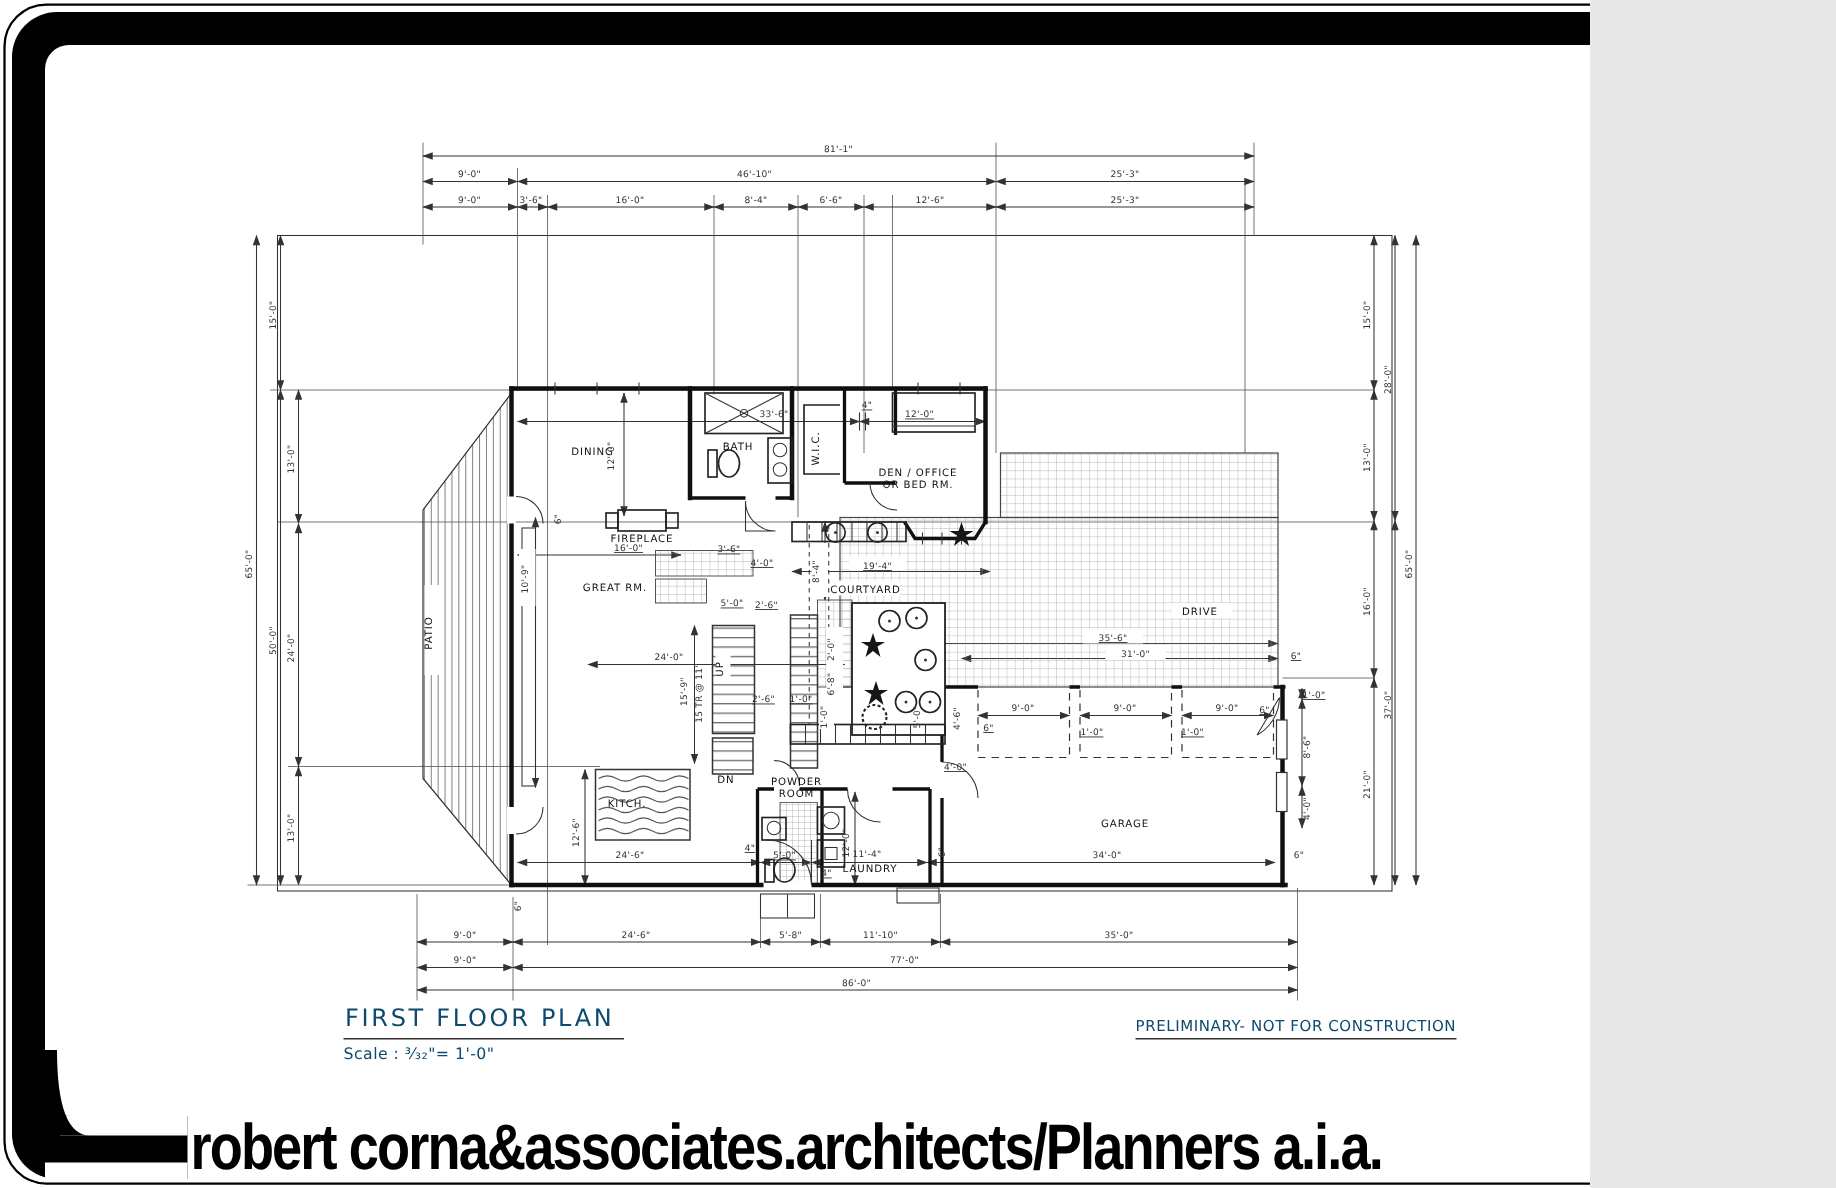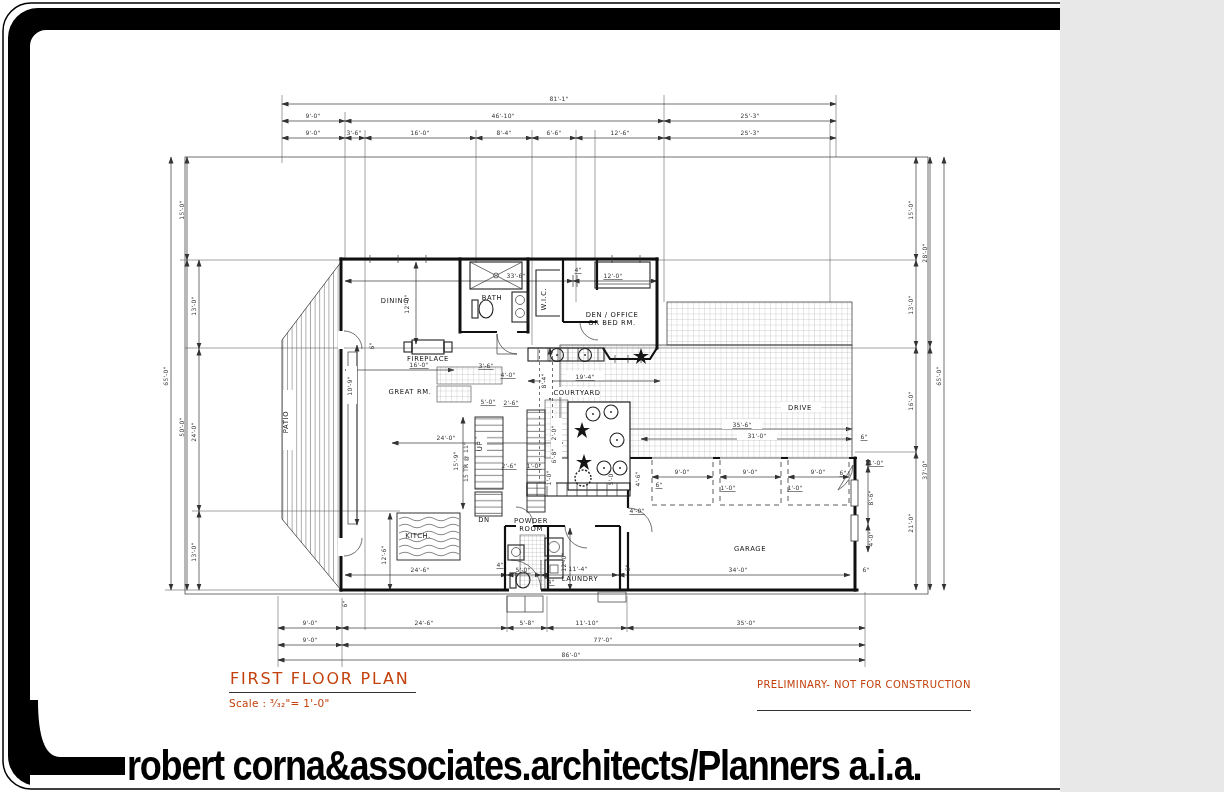--- a/index.html
+++ b/index.html
@@ -15,26 +15,26 @@
   .dl {stroke:#333;stroke-width:.7;fill:none;marker-start:url(#as);marker-end:url(#ae);}
   .dsh{stroke:#333;stroke-width:.8;fill:none;stroke-dasharray:5,4;}
   .dsh2{stroke:#333;stroke-width:.7;fill:none;stroke-dasharray:3,3;}
   text{fill:#333;}
   .dim{font-size:6px;text-anchor:middle;letter-spacing:.2px;}
   .rm {font-size:6.8px;fill:#111;text-anchor:middle;letter-spacing:.6px;}
   .u  {text-decoration:underline;}
   .tb {font-size:5px;font-weight:bold;fill:#000;text-anchor:middle;letter-spacing:.2px;}
   .wbg{fill:#fff;stroke:none;}
   
-  .ol{position:absolute;color:#c2410c;white-space:nowrap;}
+  .ol{position:absolute;color:#0c4a6e;white-space:nowrap;}
   #plan-title{left:229px;top:669px;font-size:16px;letter-spacing:1.8px;
               border-bottom:1.4px solid #333;padding:0 6px 4px 1px;}
   #scale-note{left:229px;top:697px;font-size:10.5px;letter-spacing:.3px;}
   #disclaimer{left:757px;top:679px;font-size:10px;letter-spacing:.4px;
-              border-bottom:1px solid #333;padding-bottom:20px;}
+              border-bottom:1px solid #333;padding-bottom:2px;}
   #firm-banner{left:127px;top:741px;font-size:43px;font-weight:bold;
                font-family:"Liberation Sans",sans-serif;color:#000;
                transform:scaleX(.84);transform-origin:0 0;letter-spacing:-1.5px;}
 </style>
 </head>
 <body>
 
 <div id="sheet">
 <svg id="plan-svg" viewBox="0 0 1224 792">
   <defs>

